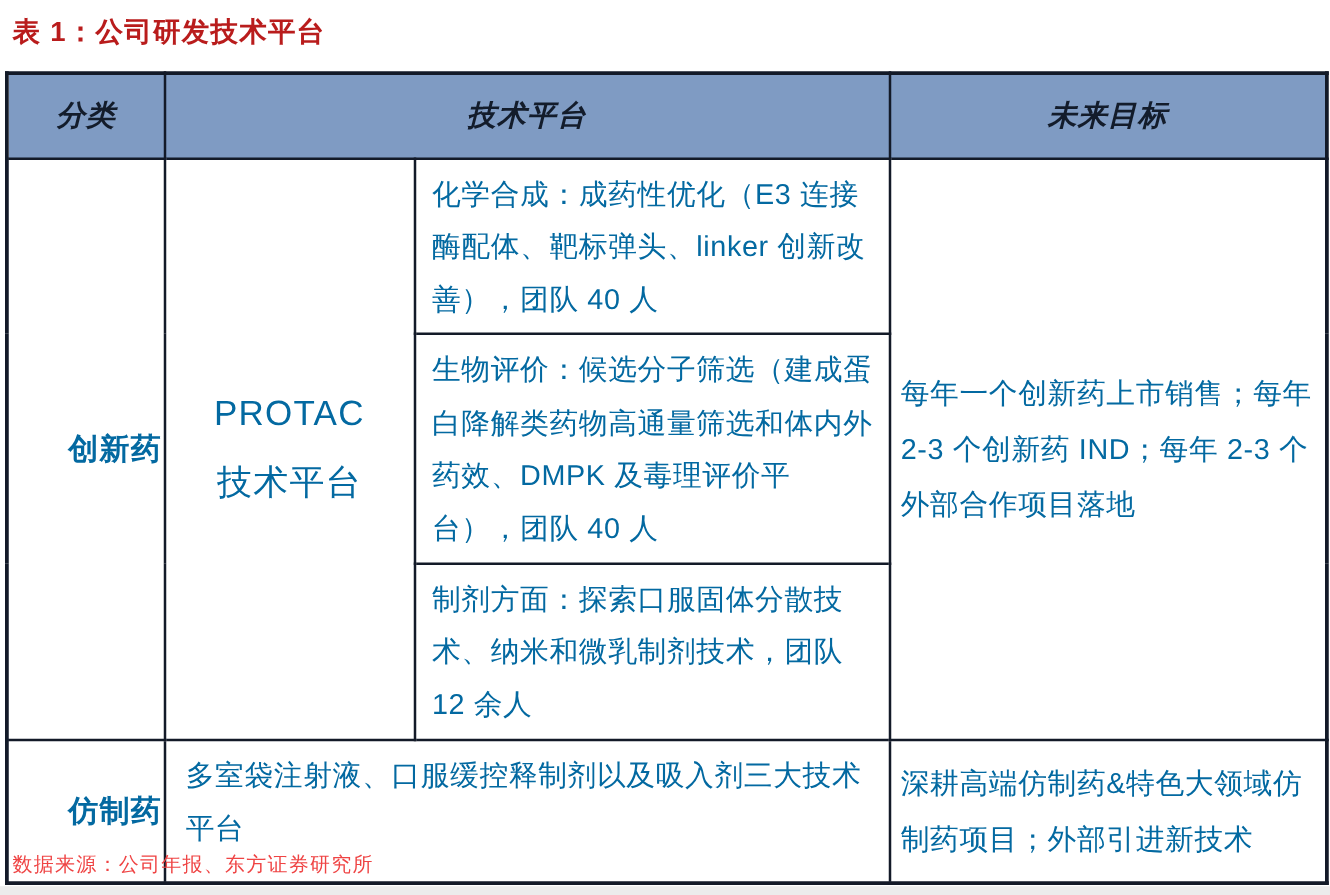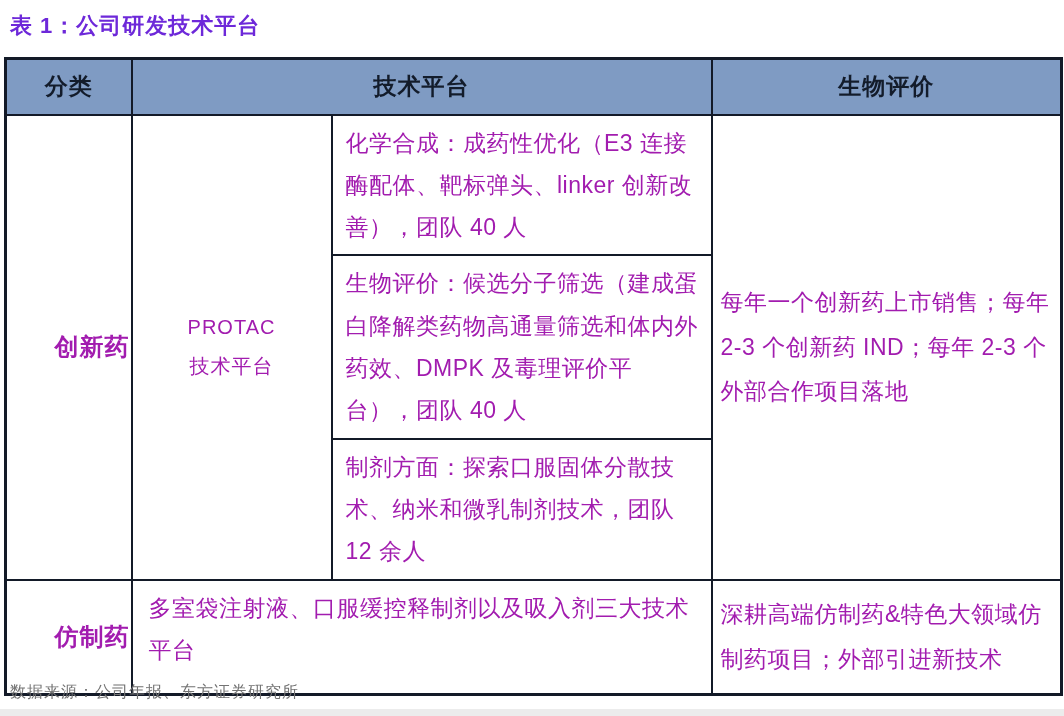--- a/index.html
+++ b/index.html
@@ -14,40 +14,40 @@
     height: 716px;
     background: #ffffff;
     overflow: hidden;
   }
   .table-title {
     position: absolute;
     left: 10px;
     top: 11px;
     font-size: 22px;
     font-weight: bold;
-    color: #6d28d9;
+    color: #b91c1c;
     letter-spacing: 1px;
   }
   table.rd-table {
     position: absolute;
     left: 4px;
     top: 57px;
     width: 1056px;
     border-collapse: collapse;
     table-layout: fixed;
     border: 3px solid #131a28;
   }
   table.rd-table th,
   table.rd-table td {
     border: 2px solid #131a28;
-    color: #a21caf;
+    color: #0369a1;
     vertical-align: middle;
     overflow: hidden;
   }
-  tr.header-row { height: 56px; }
+  tr.header-row { height: 68px; font-style: italic; }
   tr.row-detail-1 { height: 128px; }
   tr.row-detail-2 { height: 171px; }
   tr.row-detail-3 { height: 125px; }
   tr.row-generic { height: 106px; }
 
   table.rd-table th {
     background: #7f9bc3;
     font-size: 23px;
     font-weight: bold;
     color: #131c2b;
@@ -55,21 +55,21 @@
     letter-spacing: 1px;
   }
   td.cat-cell {
     font-size: 24px;
     font-weight: bold;
     text-align: right;
     letter-spacing: 1px;
     color: #1a1a1a;
   }
   td.platform-name-cell {
-    font-size: 20px;
+    font-size: 28px;
     text-align: center;
     line-height: 1.95;
     white-space: pre-line;
     color: #2a2a2a;
     letter-spacing: 1px;
   }
   td.detail-cell {
     font-size: 23px;
     line-height: 1.84;
     text-align: left;
@@ -91,21 +91,21 @@
     text-align: left;
     padding: 6px 10px 22px 16px;
     color: #2a2a2a;
     letter-spacing: 0.5px;
   }
   .footer-note {
     position: absolute;
     left: 10px;
     top: 682px;
     font-size: 16px;
-    color: #737373;
+    color: #ef4444;
     letter-spacing: 1px;
   }
   .bottom-strip {
     position: absolute;
     left: 0;
     bottom: 0;
     width: 100%;
     height: 7px;
     background: #ececec;
   }
@@ -121,21 +121,21 @@
     <colgroup>
       <col style="width:126px">
       <col style="width:200px">
       <col style="width:380px">
       <col style="width:350px">
     </colgroup>
     <tbody>
       <tr class="header-row">
         <th>分类</th>
         <th colspan="2">技术平台</th>
-        <th>生物评价</th>
+        <th>未来目标</th>
       </tr>
 
       <tr class="row-detail-1">
         <td rowspan="3" class="cat-cell">创新药</td>
         <td rowspan="3" class="platform-name-cell">PROTAC
 技术平台</td>
         <td class="detail-cell">化学合成：成药性优化（E3 连接酶配体、靶标弹头、linker 创新改善），团队 40 人</td>
         <td rowspan="3" class="goal-cell">每年一个创新药上市销售；每年 2-3 个创新药 IND；每年 2-3 个外部合作项目落地</td>
       </tr>
 

